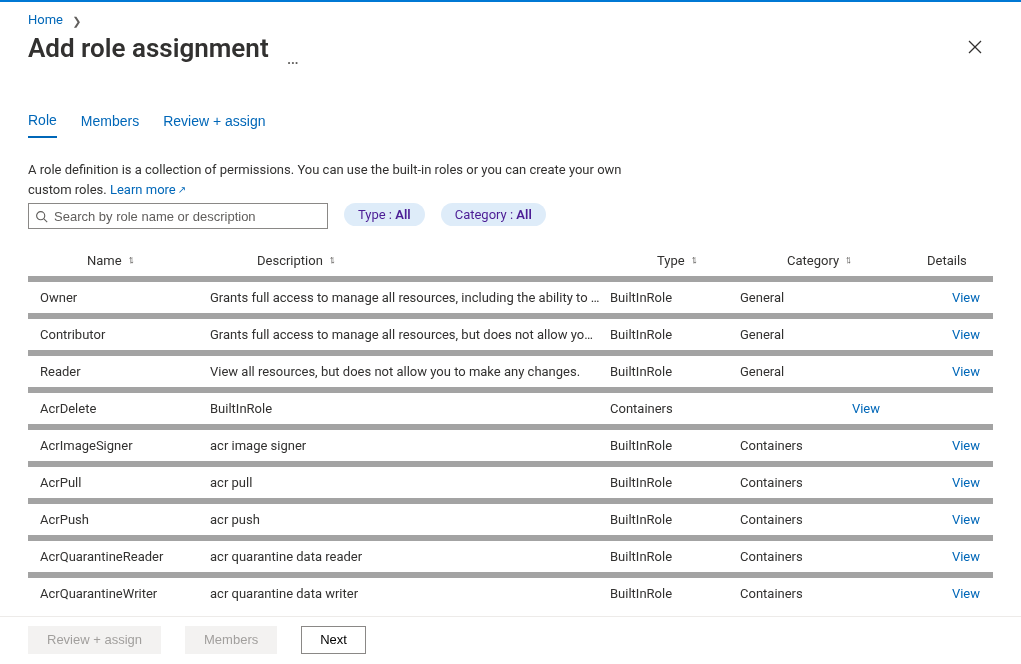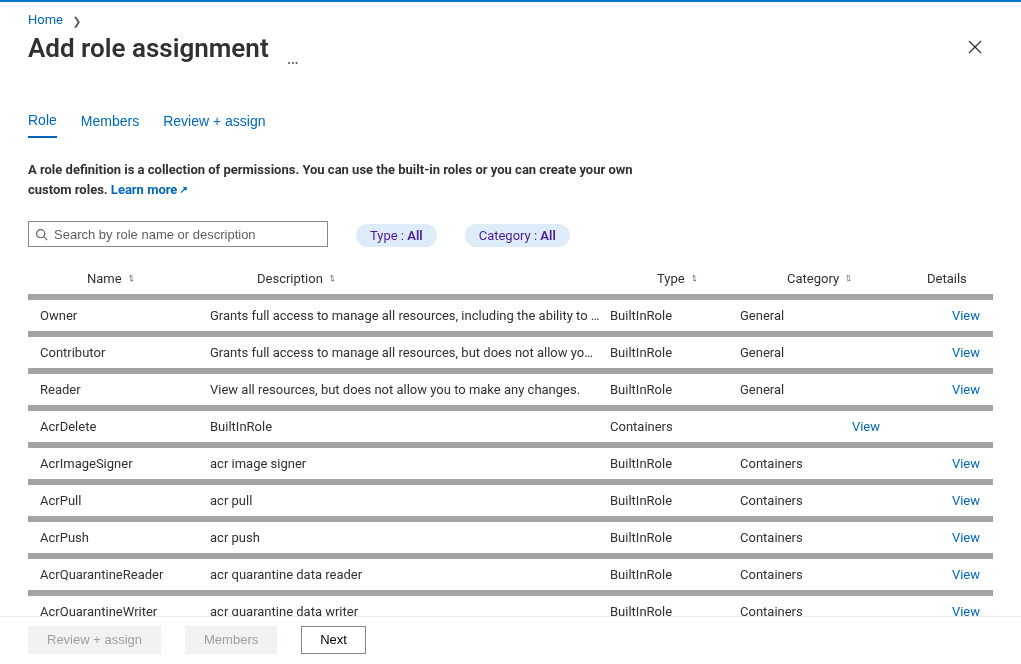--- a/index.html
+++ b/index.html
@@ -98,38 +98,37 @@
       color: #0067b8;
       font-weight: 400;
     }
 
     .info {
       margin-top: 22px;
       font-size: 13px;
       color: #323130;
       line-height: 1.5;
       max-width: 640px;
-      font-weight: bold;
     }
     .info a {
       color: #0067b8;
       text-decoration: none;
     }
     .ext-icon {
       font-size: 10px;
       margin-left: 2px;
       position: relative;
       top: -1px;
     }
 
     .filters {
-      margin-top: 22px;
-      display: flex;
-      align-items: flex-end;
-      gap: 28px;
+      margin-top: 4px;
+      display: flex;
+      align-items: flex-start;
+      gap: 16px;
     }
     .search-box {
       display: flex;
       align-items: center;
       border: 1px solid #8a8886;
       width: 300px;
       height: 26px;
       padding: 0 6px;
     }
     .search-box svg {

